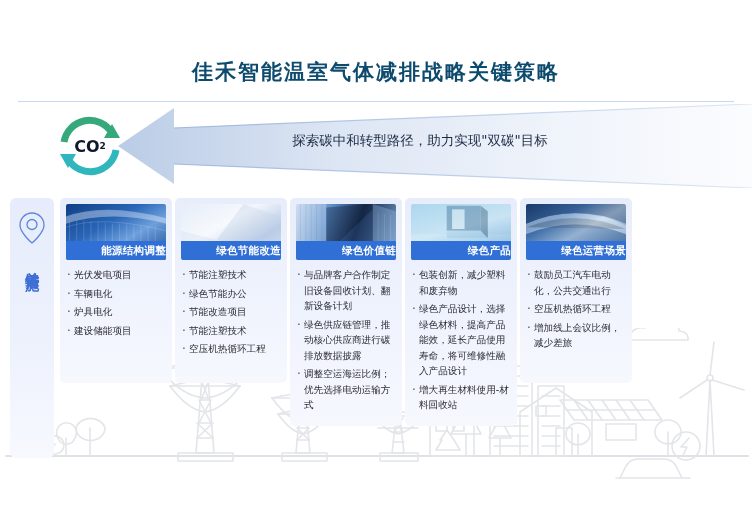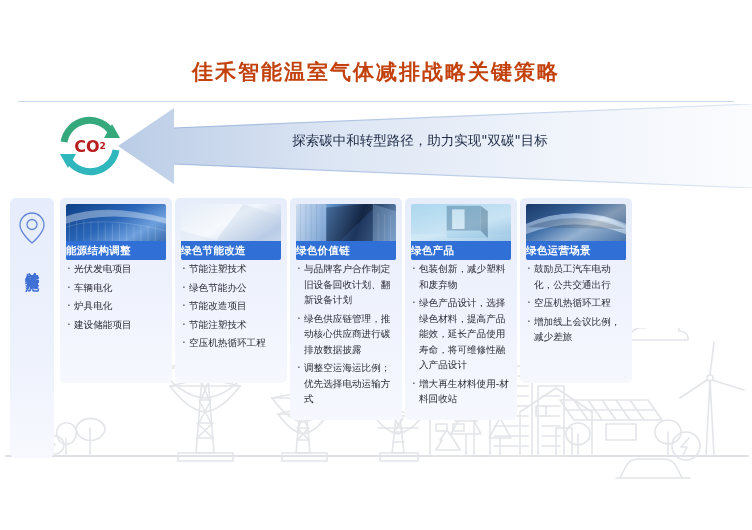--- a/index.html
+++ b/index.html
@@ -28,21 +28,21 @@
   
   .title-wrap {
     position: absolute;
     top: 58px; left: 0; width: 752px;
     text-align: center;
     z-index: 5;
   }
   .title {
     font-size: 21px;
     font-weight: bold;
-    color: #c2410c;
+    color: #0c4a6e;
     letter-spacing: 2px;
     font-family: "DejaVu Sans", "Liberation Sans", sans-serif;
   }
   .title-rule {
     position: absolute;
     top: 101px; left: 18px;
     width: 716px; height: 1px;
     background: #c9d8ef;
     z-index: 5;
   }
@@ -70,21 +70,21 @@
     position: absolute;
     top: 108px; left: 52px;
     width: 76px; height: 76px;
     z-index: 6;
   }
   .co2-label {
     position: absolute;
     top: 108px; left: 52px;
     width: 76px; height: 76px;
     display: flex; align-items: center; justify-content: center;
-    font-size: 16px; font-weight: bold; color: #b91c1c;
+    font-size: 16px; font-weight: bold; color: #0f172a;
     z-index: 7;
     font-family: "DejaVu Sans", "Liberation Sans", sans-serif;
   }
   .co2-label sub { font-size: 9px; }
 
   
   .sidebar {
     position: absolute;
     left: 10px; top: 198px;
     width: 44px; height: 260px;
@@ -128,31 +128,31 @@
     position: relative;
     width: 100%; height: 56px;
     border-radius: 2px;
     overflow: hidden;
   }
   .card-band {
     position: absolute;
     left: 0; right: 0; bottom: 0;
     height: 19px;
     background: #2f6fd6;
-    display: flex; align-items: center; justify-content: flex-start;
+    display: flex; align-items: center; justify-content: flex-end;
   }
   .card-band span {
     font-size: 10.5px;
     font-weight: bold;
     color: #ffffff;
     letter-spacing: .3px;
     white-space: nowrap;
     font-family: "DejaVu Sans", "Liberation Sans", sans-serif;
   }
-  .card-list { margin-top: 1px; }
+  .card-list { margin-top: 7px; }
   .card-list li {
     list-style: none;
     position: relative;
     font-size: 9.6px;
     line-height: 1.62;
     color: #2b2b33;
     padding-left: 8px;
     margin-bottom: 3px;
     font-family: "DejaVu Sans", "Liberation Sans", sans-serif;
   }

